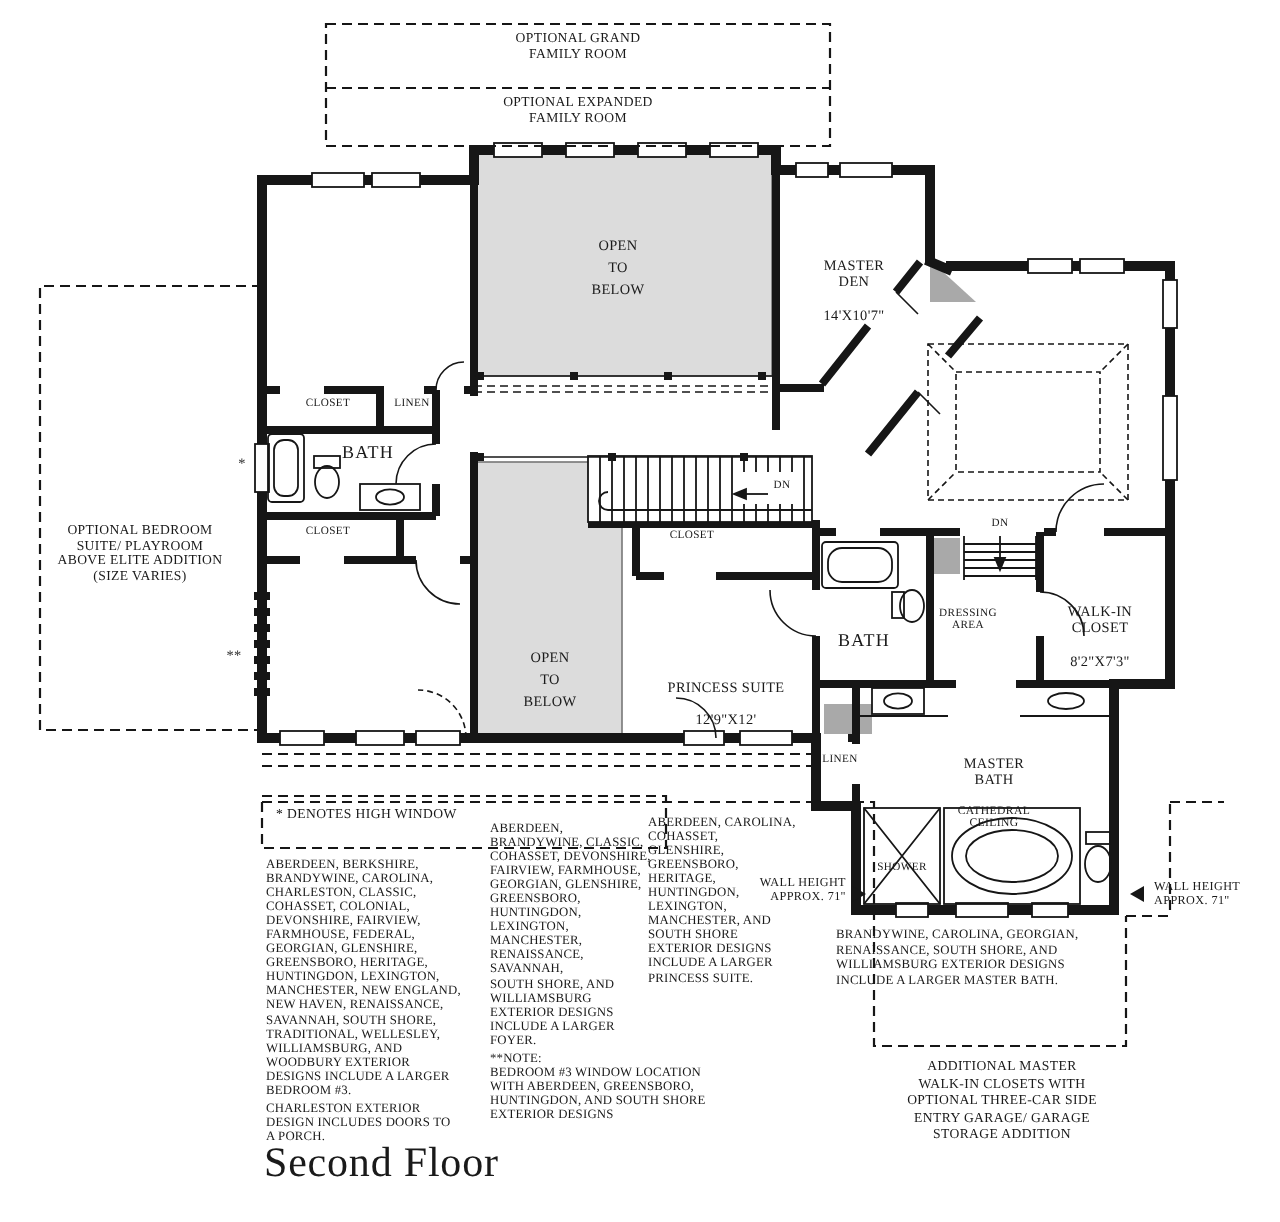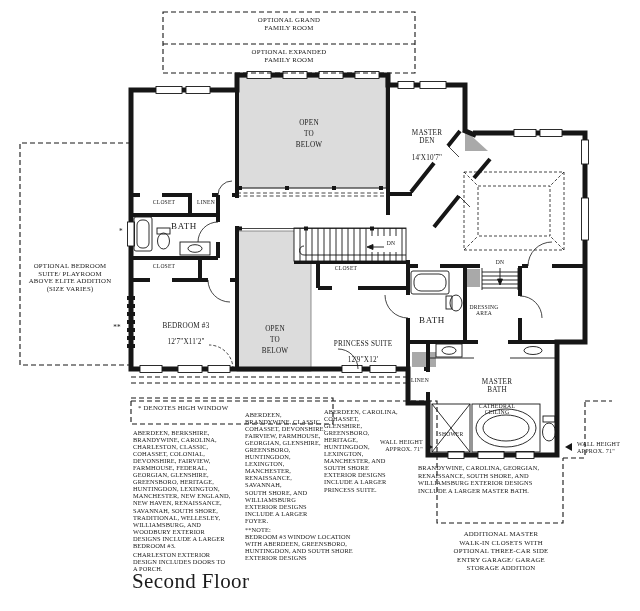--- a/index.html
+++ b/index.html
@@ -224,39 +224,40 @@
 DEN</span>
   <span class="ln">14'X10'7"</span>
 </div>
 
 
 <div class="lbl f55" style="left:164px;top:199px">CLOSET</div>
 <div class="lbl f55" style="left:206px;top:199px">LINEN</div>
 <div class="lbl f9" style="left:184px;top:221px">BATH</div>
 <div class="lbl f55" style="left:164px;top:263px">CLOSET</div>
 
-<div class="lbl f7" style="left:186px;top:314px">
-  <span class="ln">BEDROOM #3</span>
-  <span class="ln">12'7"X11'2"</span>
-</div>
 
 <div class="lbl f55" style="left:346px;top:265px">CLOSET</div>
 
 <div class="lbl f7" style="left:363px;top:332px">
   <span class="ln">PRINCESS SUITE</span>
   <span class="ln">12'9"X12'</span>
 </div>
 
 <div class="lbl f55" style="left:391px;top:240px">DN</div>
 <div class="lbl f55" style="left:500px;top:259px">DN</div>
 
 <div class="lbl f9" style="left:432px;top:315px">BATH</div>
 <div class="lbl f55" style="left:484px;top:304px">DRESSING
 AREA</div>
 
+<div class="lbl f7" style="left:550px;top:294px">
+  <span class="ln" style="white-space:pre-line">WALK-IN
+CLOSET</span>
+  <span class="ln">8'2"X7'3"</span>
+</div>
 
 <div class="lbl f55" style="left:420px;top:377px">LINEN</div>
 
 <div class="lbl f7" style="left:497px;top:370px">
   <span class="ln" style="white-space:pre-line">MASTER
 BATH</span>
   <span class="sub" style="white-space:pre-line">CATHEDRAL
 CEILING</span>
 </div>
 

